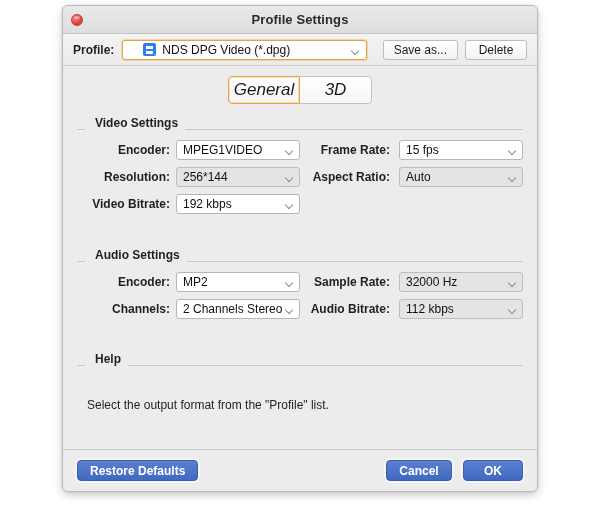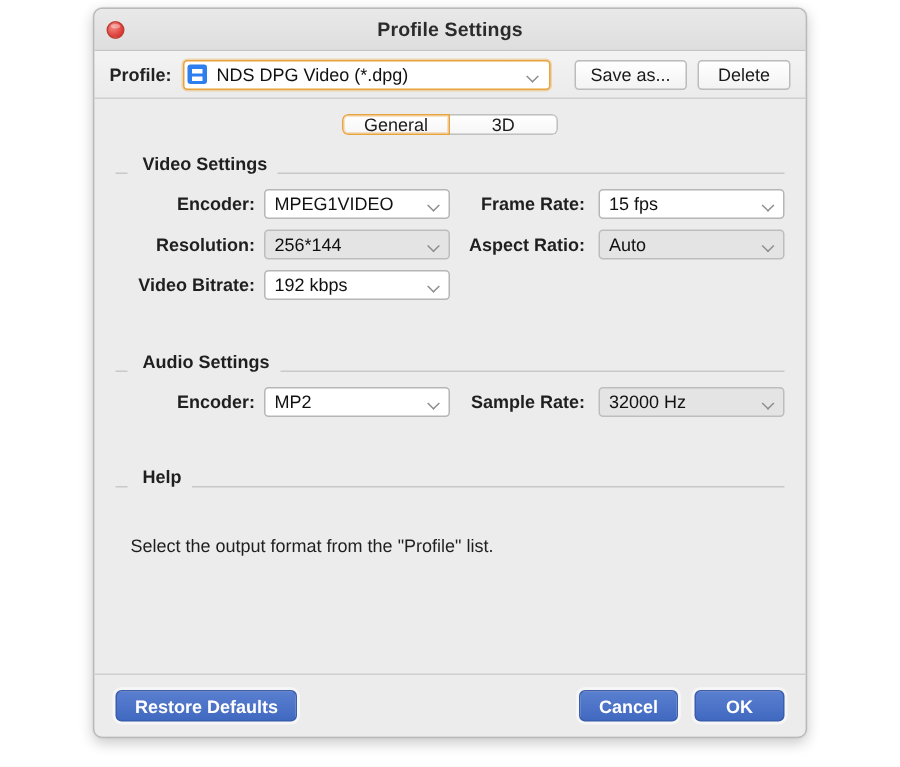--- a/index.html
+++ b/index.html
@@ -95,21 +95,21 @@
   .profile-select {
     position: relative;
     flex: 1 1 auto;
     height: 20px;
     background: #ffffff;
     border: 1px solid #e8a33d;
     box-shadow: 0 0 0 1px rgba(232,163,61,0.35);
     border-radius: 3px;
     display: flex;
     align-items: center;
-    padding: 0 2px;
+    padding: 0 20px;
     box-sizing: border-box;
     margin-right: 9px;
     max-width: 262px;
   }
   .profile-icon {
     width: 13px;
     height: 13px;
     border-radius: 2px;
     background: #2d7ff0;
     margin-right: 6px;
@@ -168,29 +168,30 @@
     justify-content: center;
     background: #ececec;
   }
   .tabs {
     display: flex;
     border-radius: 4px;
     overflow: hidden;
   }
   .tab {
     width: 72px;
-    height: 14px;
+    height: 28px;
     background: linear-gradient(to bottom, #ffffff 0%, #f6f6f6 100%);
     border: 1px solid #c0c0c0;
-    font-size: 12px;
+    font-size: 17px;
     color: #1a1a1a;
     display: flex;
     align-items: center;
     justify-content: center;
     box-sizing: border-box;
+    font-style: italic;
   }
   .tab:first-child { border-radius: 4px 0 0 4px; }
   .tab:last-child  { border-radius: 0 4px 4px 0; border-left: none; }
   .tab.active {
     border: 1px solid #e8a33d;
     box-shadow: 0 0 0 1px rgba(232,163,61,0.3) inset;
     position: relative;
     z-index: 2;
   }
 
@@ -438,20 +439,36 @@
           </div>
           <div class="cell right">
             <span class="field-label">Sample Rate:</span>
             <div class="select w-medium dim">
               <span>32000 Hz</span>
               <span class="chev"></span>
             </div>
           </div>
         </div>
 
+        <div class="row">
+          <div class="cell left">
+            <span class="field-label">Channels:</span>
+            <div class="select w-small">
+              <span>2 Channels Stereo</span>
+              <span class="chev"></span>
+            </div>
+          </div>
+          <div class="cell right">
+            <span class="field-label">Audio Bitrate:</span>
+            <div class="select w-medium dim">
+              <span>112 kbps</span>
+              <span class="chev"></span>
+            </div>
+          </div>
+        </div>
       </div>
     </div>
 
     <div class="group" style="margin-top:33px;">
       <div class="group-header">
         <span class="group-rule-left"></span>
         <span class="group-title">Help</span>
         <span class="group-rule"></span>
       </div>
       <div class="help-text">Select the output format from the "Profile" list.</div>

